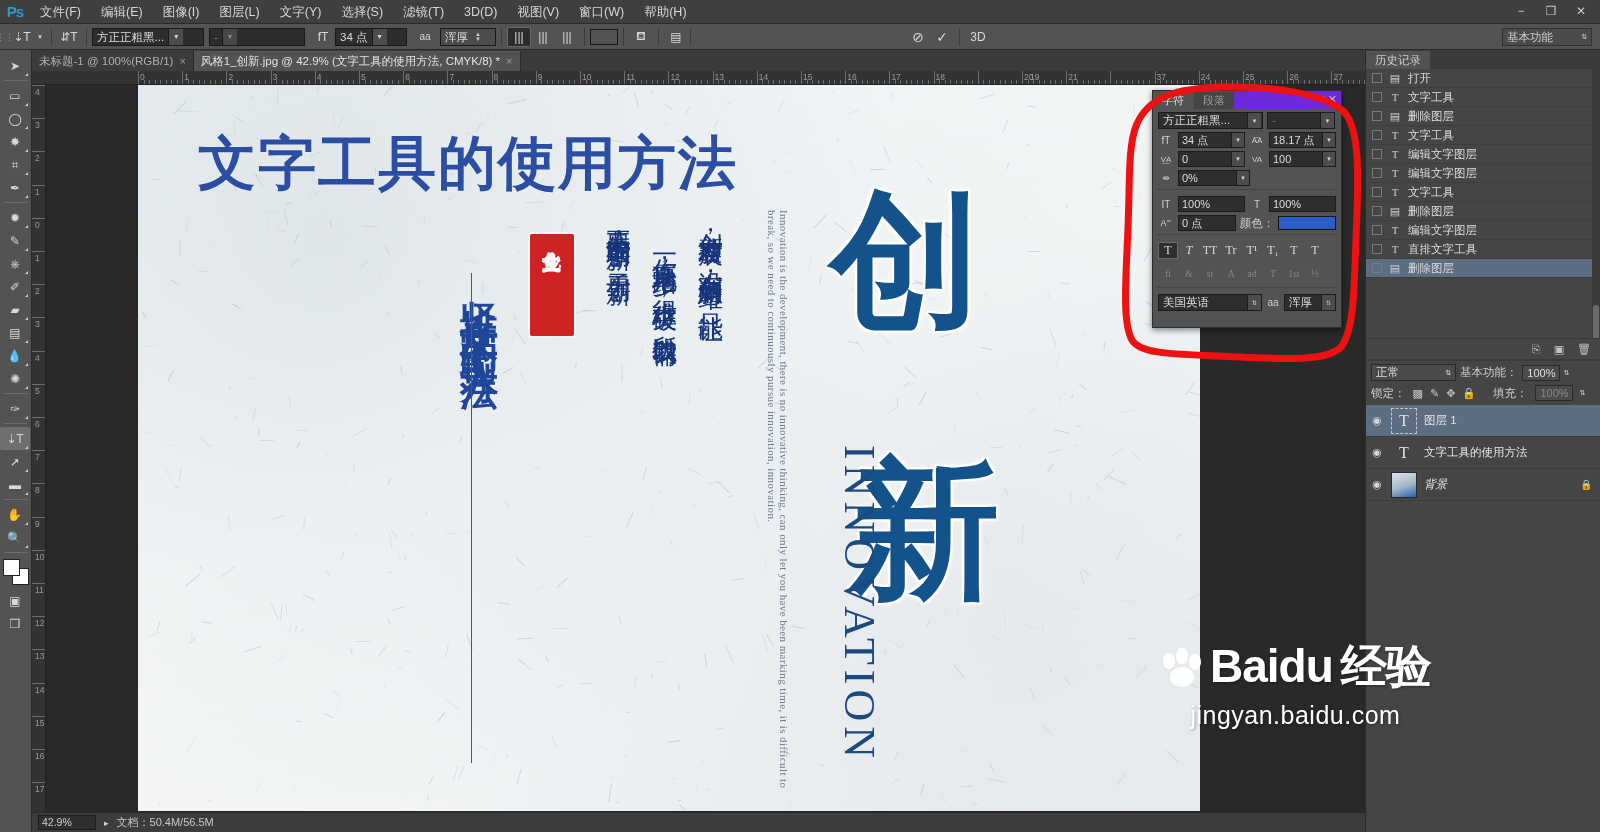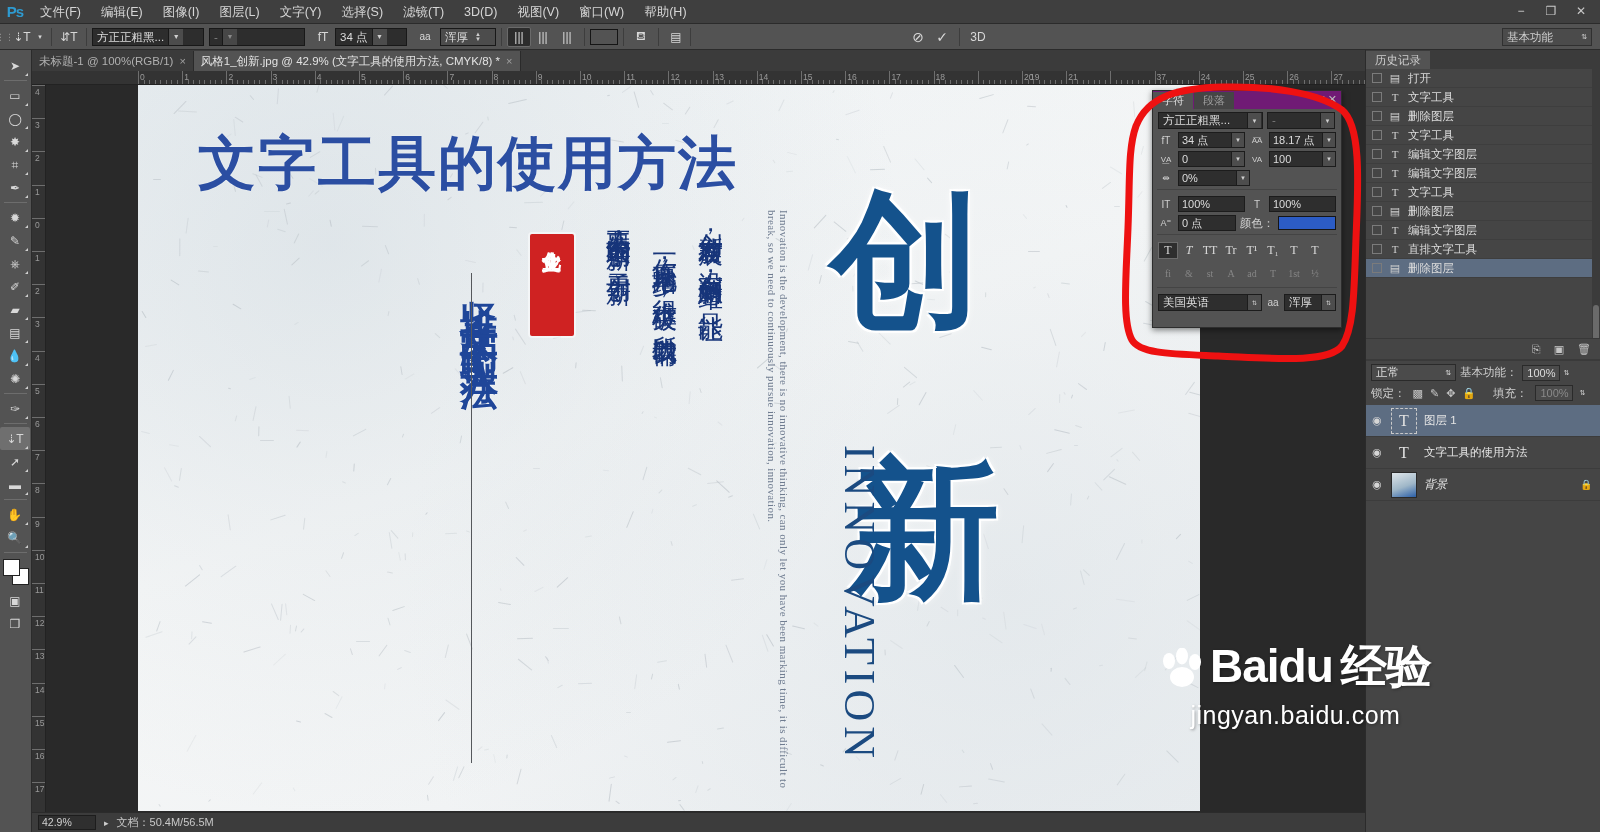--- a/index.html
+++ b/index.html
@@ -113,21 +113,21 @@
   .big-ch { position:absolute; font-size:150px; font-weight:bold; line-height:1;
     font-family:"DejaVu Sans",serif; color:#14528c;
     text-shadow:2px 2px 0 #fff,-2px -2px 0 #fff,2px -2px 0 #fff,-2px 2px 0 #fff,
       0 0 10px rgba(255,255,255,.85); }
   #innov { position:absolute; left:696px; top:360px; writing-mode:vertical-rl;
     font-size:44px; letter-spacing:5px; color:#1b4a80; font-family:"Liberation Serif",serif; }
 
   
   #charpanel { position:absolute; left:1152px; top:90px; width:190px; height:238px;
     background:#535353; border:1px solid #2d2d2d; box-shadow:0 2px 6px rgba(0,0,0,.5); }
-  #cp-tabs { height:18px; background:#701a75; display:flex; align-items:flex-end; }
+  #cp-tabs { height:18px; background:#6d28d9; display:flex; align-items:flex-end; }
   .cp-tab { height:17px; padding:0 9px; font-size:11px; line-height:17px; color:#9c9c9c;
     background:#454545; margin-right:1px; }
   .cp-tab.active { background:#535353; color:#e0e0e0; }
   #cp-close { position:absolute; right:4px; top:2px; color:#bdbdbd; font-size:11px; }
   #cp-collapse { position:absolute; right:16px; top:2px; color:#bdbdbd; font-size:10px; }
   .cp-row { display:flex; align-items:center; padding:3px 5px 0 5px; gap:4px; }
   .cp-ico { width:16px; height:15px; display:flex; align-items:center; justify-content:center;
     color:#cfcfcf; font-size:10px; }
   .cp-inp { display:flex; height:16px; border:1px solid #1c1c1c; background:#2e2e2e; flex:1; }
   .cp-inp .v { flex:1; padding:0 3px; font-size:11px; color:#dcdcdc; line-height:14px;

